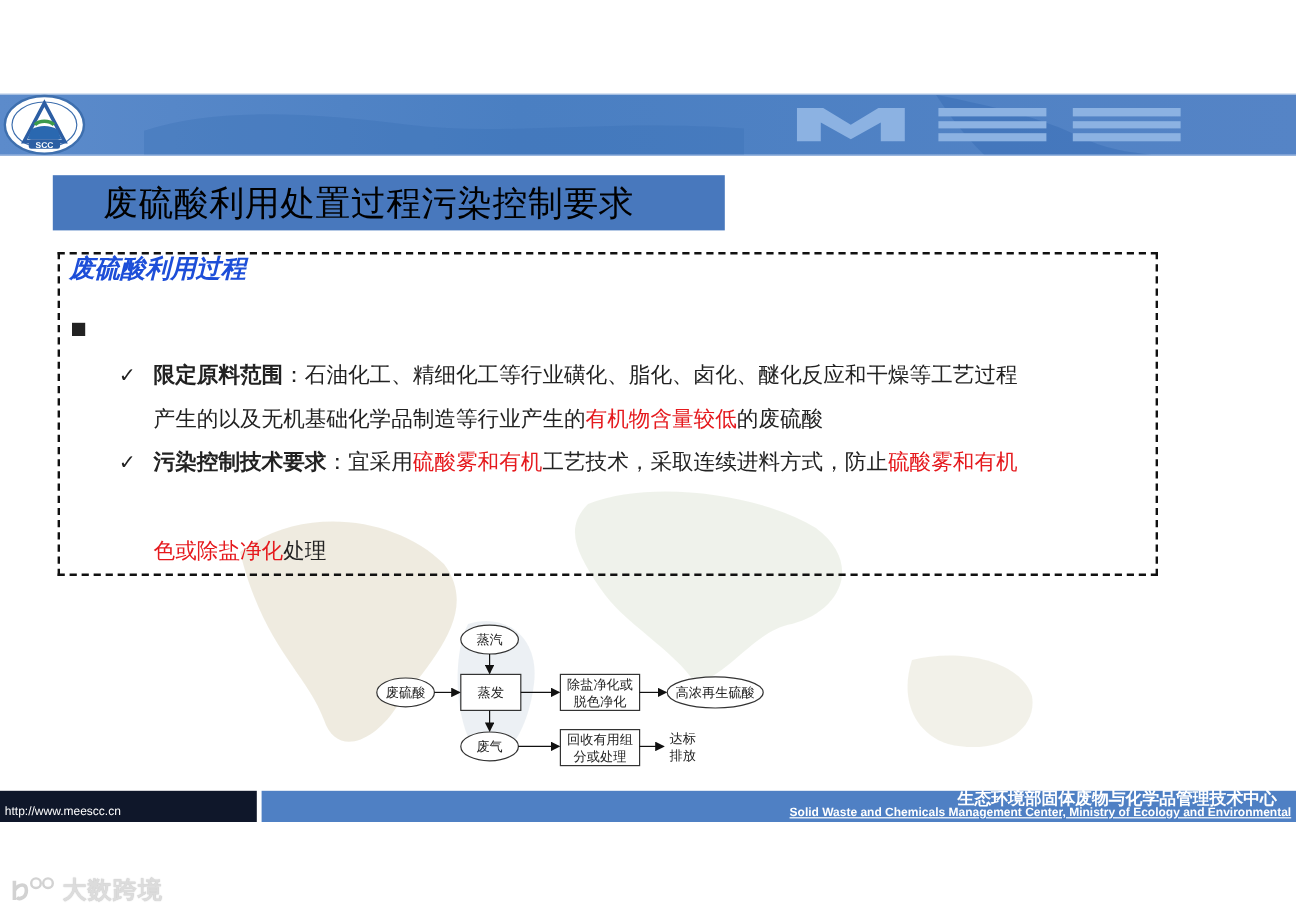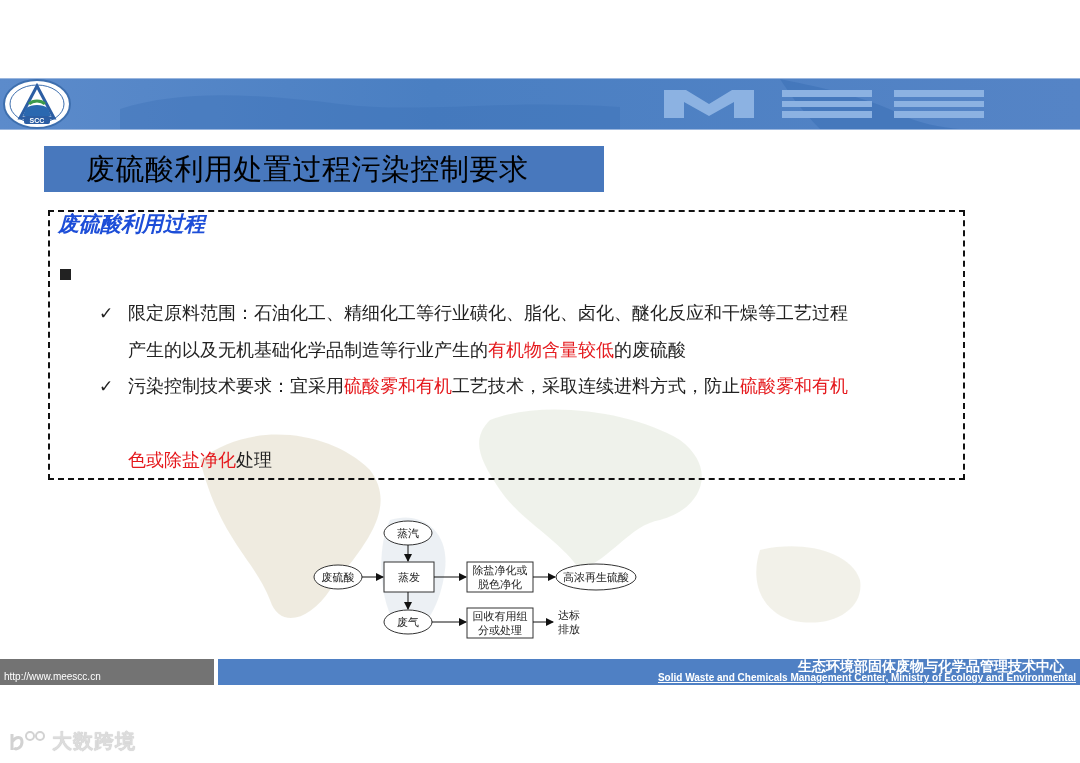--- a/index.html
+++ b/index.html
@@ -12,24 +12,24 @@
   .mee{position:absolute;left:664px;top:11px;display:flex;gap:22px;}
   .logo{position:absolute;left:2px;top:78px;width:70px;height:52px;}
   .title-bar{position:absolute;left:44px;top:146px;width:560px;height:46px;background:#4878bd;}
   .title-bar .t{position:absolute;left:42px;top:4px;color:#000000;font-size:29px;line-height:38px;letter-spacing:0.5px;}
   .dashbox{position:absolute;left:48px;top:210px;width:913px;height:266px;border:2.5px dashed #111;}
   .sec-title{position:absolute;left:58px;top:210px;color:#1d4ed8;font-weight:bold;font-size:21px;line-height:28px;font-style:italic;}
   .bullet-sq{position:absolute;left:60px;top:269px;width:11px;height:11px;background:#222;}
   .bullet-text{position:absolute;left:88px;top:262px;font-weight:bold;font-size:18px;line-height:26px;color:#222;}
   .line{position:absolute;left:128px;font-size:18px;line-height:26px;color:#222;white-space:nowrap;}
   .check{position:absolute;left:99px;font-size:17px;line-height:26px;color:#222;}
-  .b{font-weight:normal;}
+  .b{font-weight:bold;}
   .r{color:#e5191d;}
   .flow{position:absolute;left:300px;top:515px;width:360px;height:130px;}
-  .footer-left{position:absolute;left:0;top:659px;width:214px;height:26px;background:#737373;}
+  .footer-left{position:absolute;left:0;top:659px;width:214px;height:26px;background:#0f172a;}
   .footer-right{position:absolute;left:218px;top:659px;width:862px;height:26px;background:#4f80c4;}
   .footer-url{position:absolute;left:4px;top:12px;color:#fff;font-family:"Liberation Sans",sans-serif;font-size:10px;line-height:12px;}
   .footer-cn{position:absolute;right:16px;top:1px;color:#fff;font-weight:bold;font-size:14px;line-height:12px;}
   .footer-en{position:absolute;right:4px;top:13px;color:#fff;font-family:"Liberation Sans",sans-serif;font-weight:bold;font-size:10px;line-height:12px;white-space:nowrap;text-decoration:underline;}
   .watermark{position:absolute;left:8px;top:728px;display:flex;align-items:center;gap:0;color:#d9d9d9;}
   .watermark .wm-text{font-size:20px;font-weight:bold;color:#dcdcdc;text-shadow:0 0 1px #bbb;letter-spacing:1px;}
 </style>
 </head>
 <body>
 

